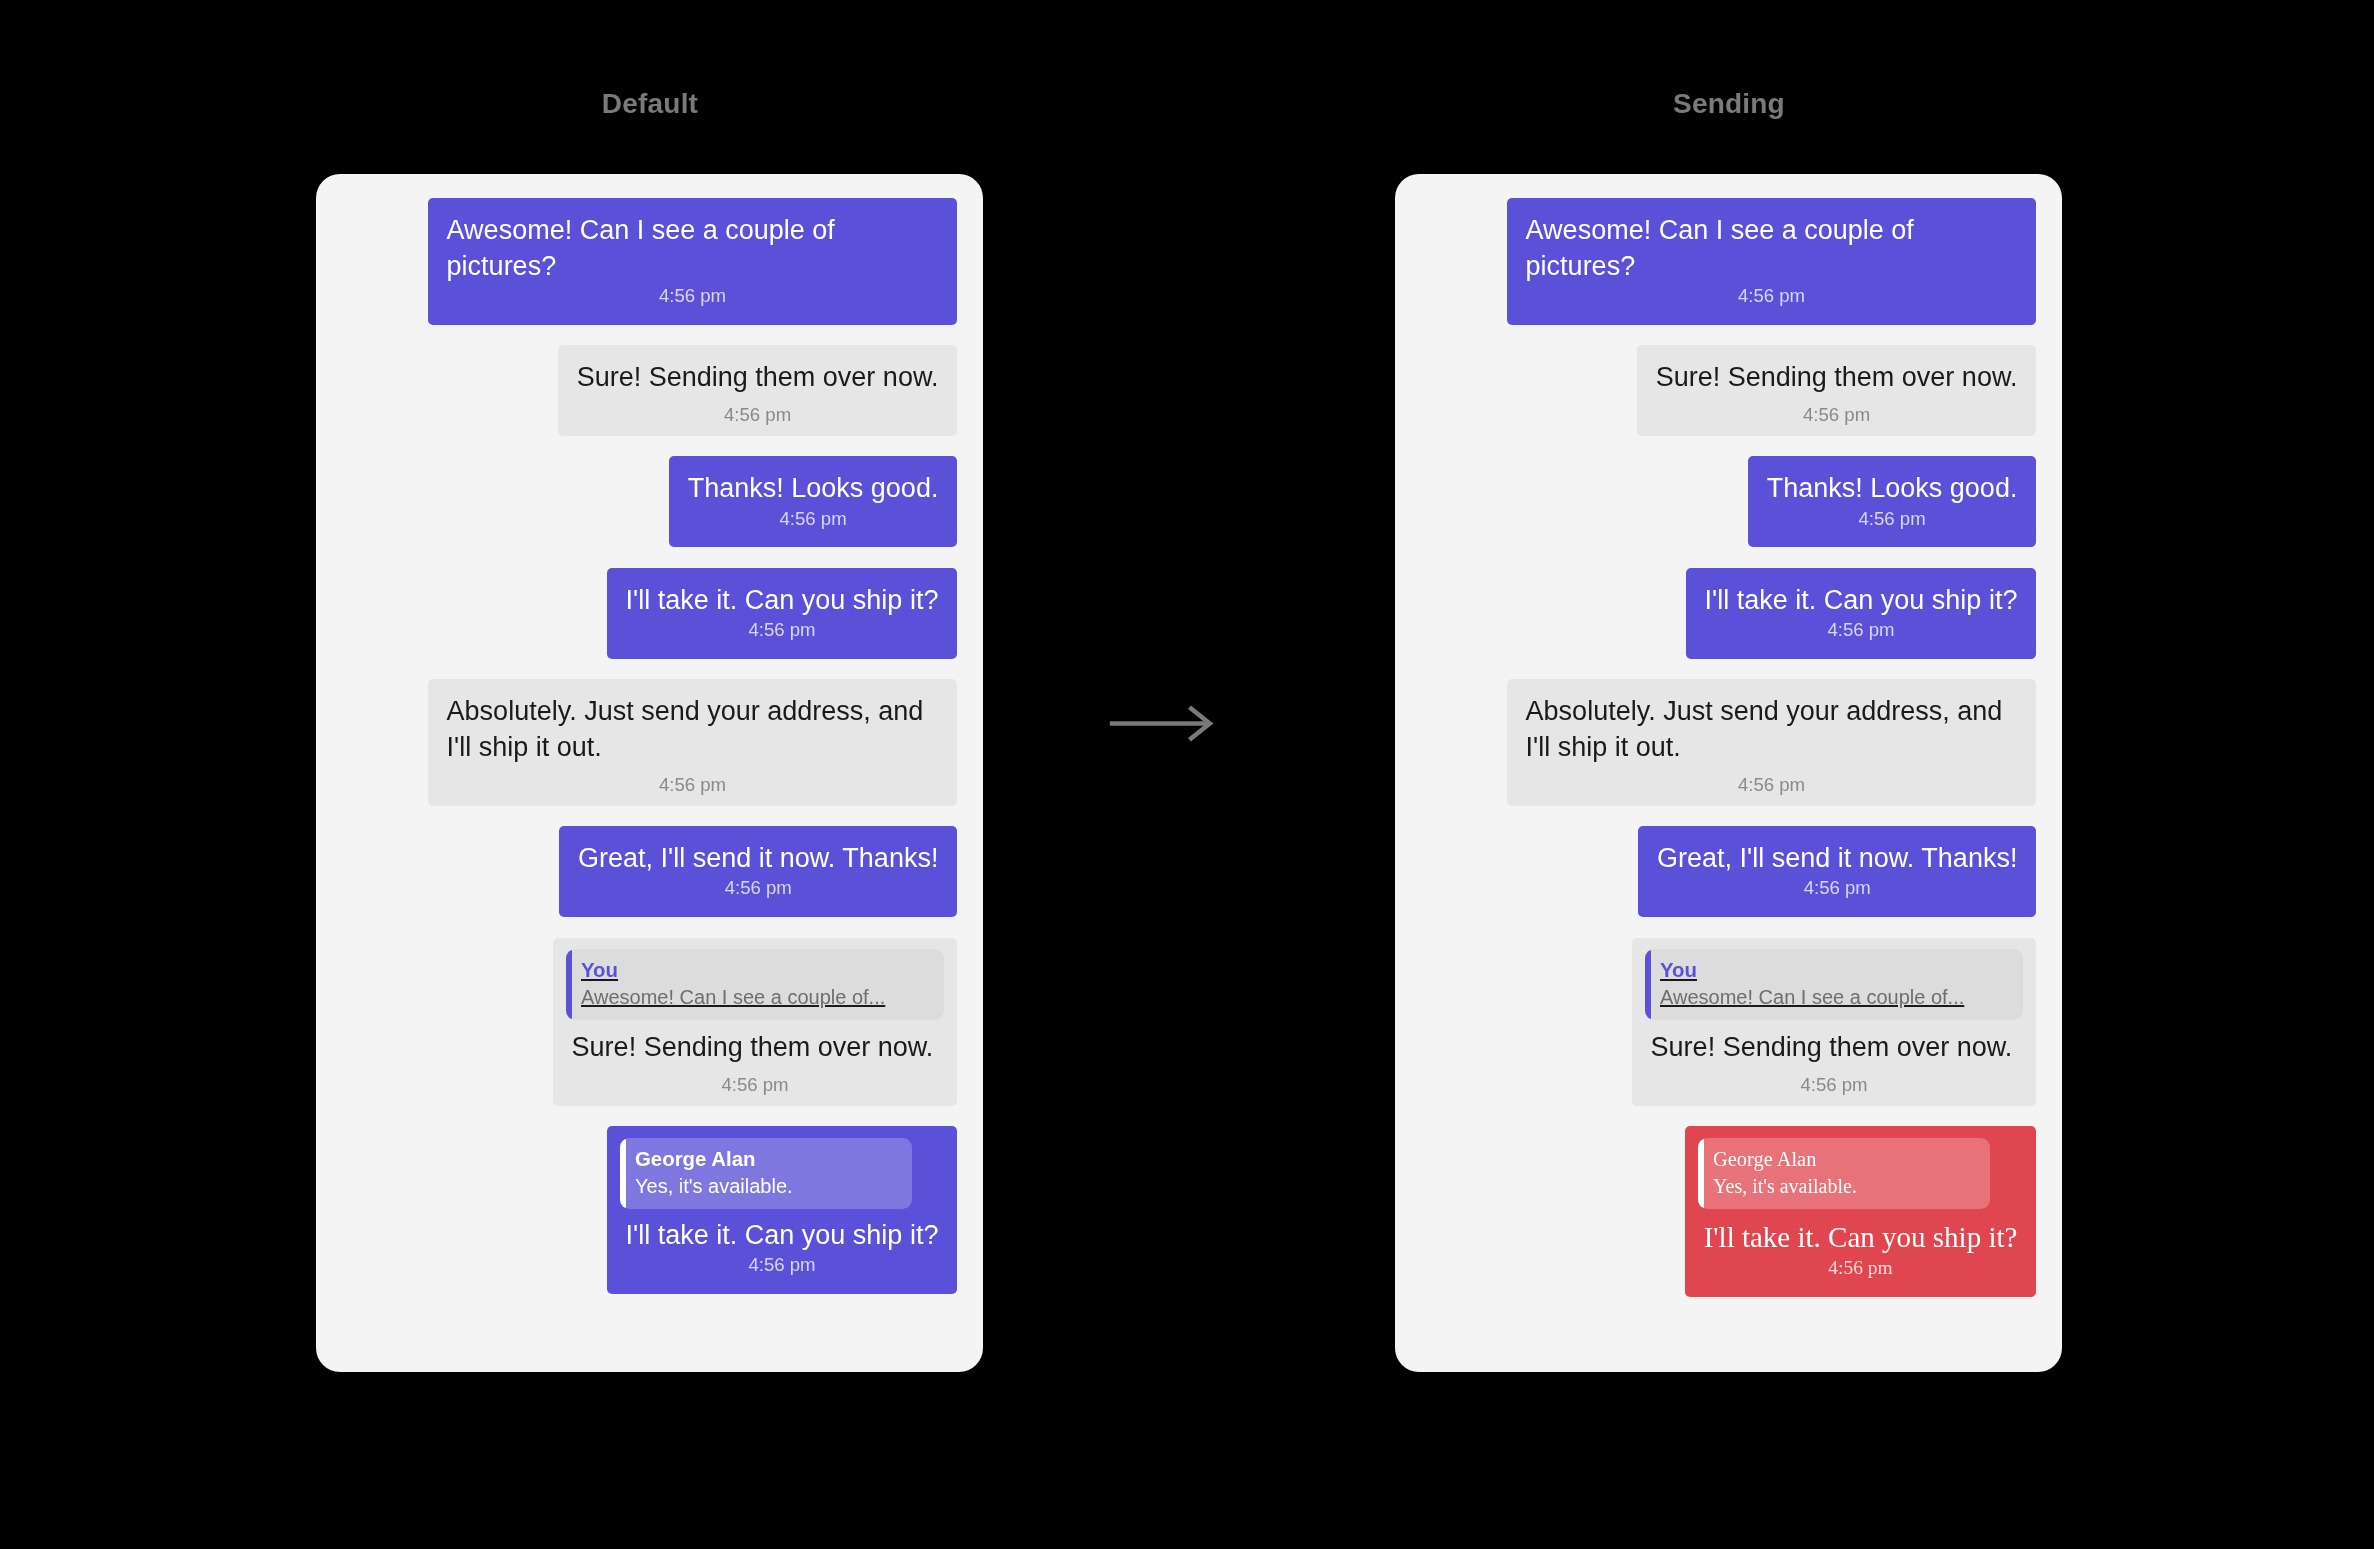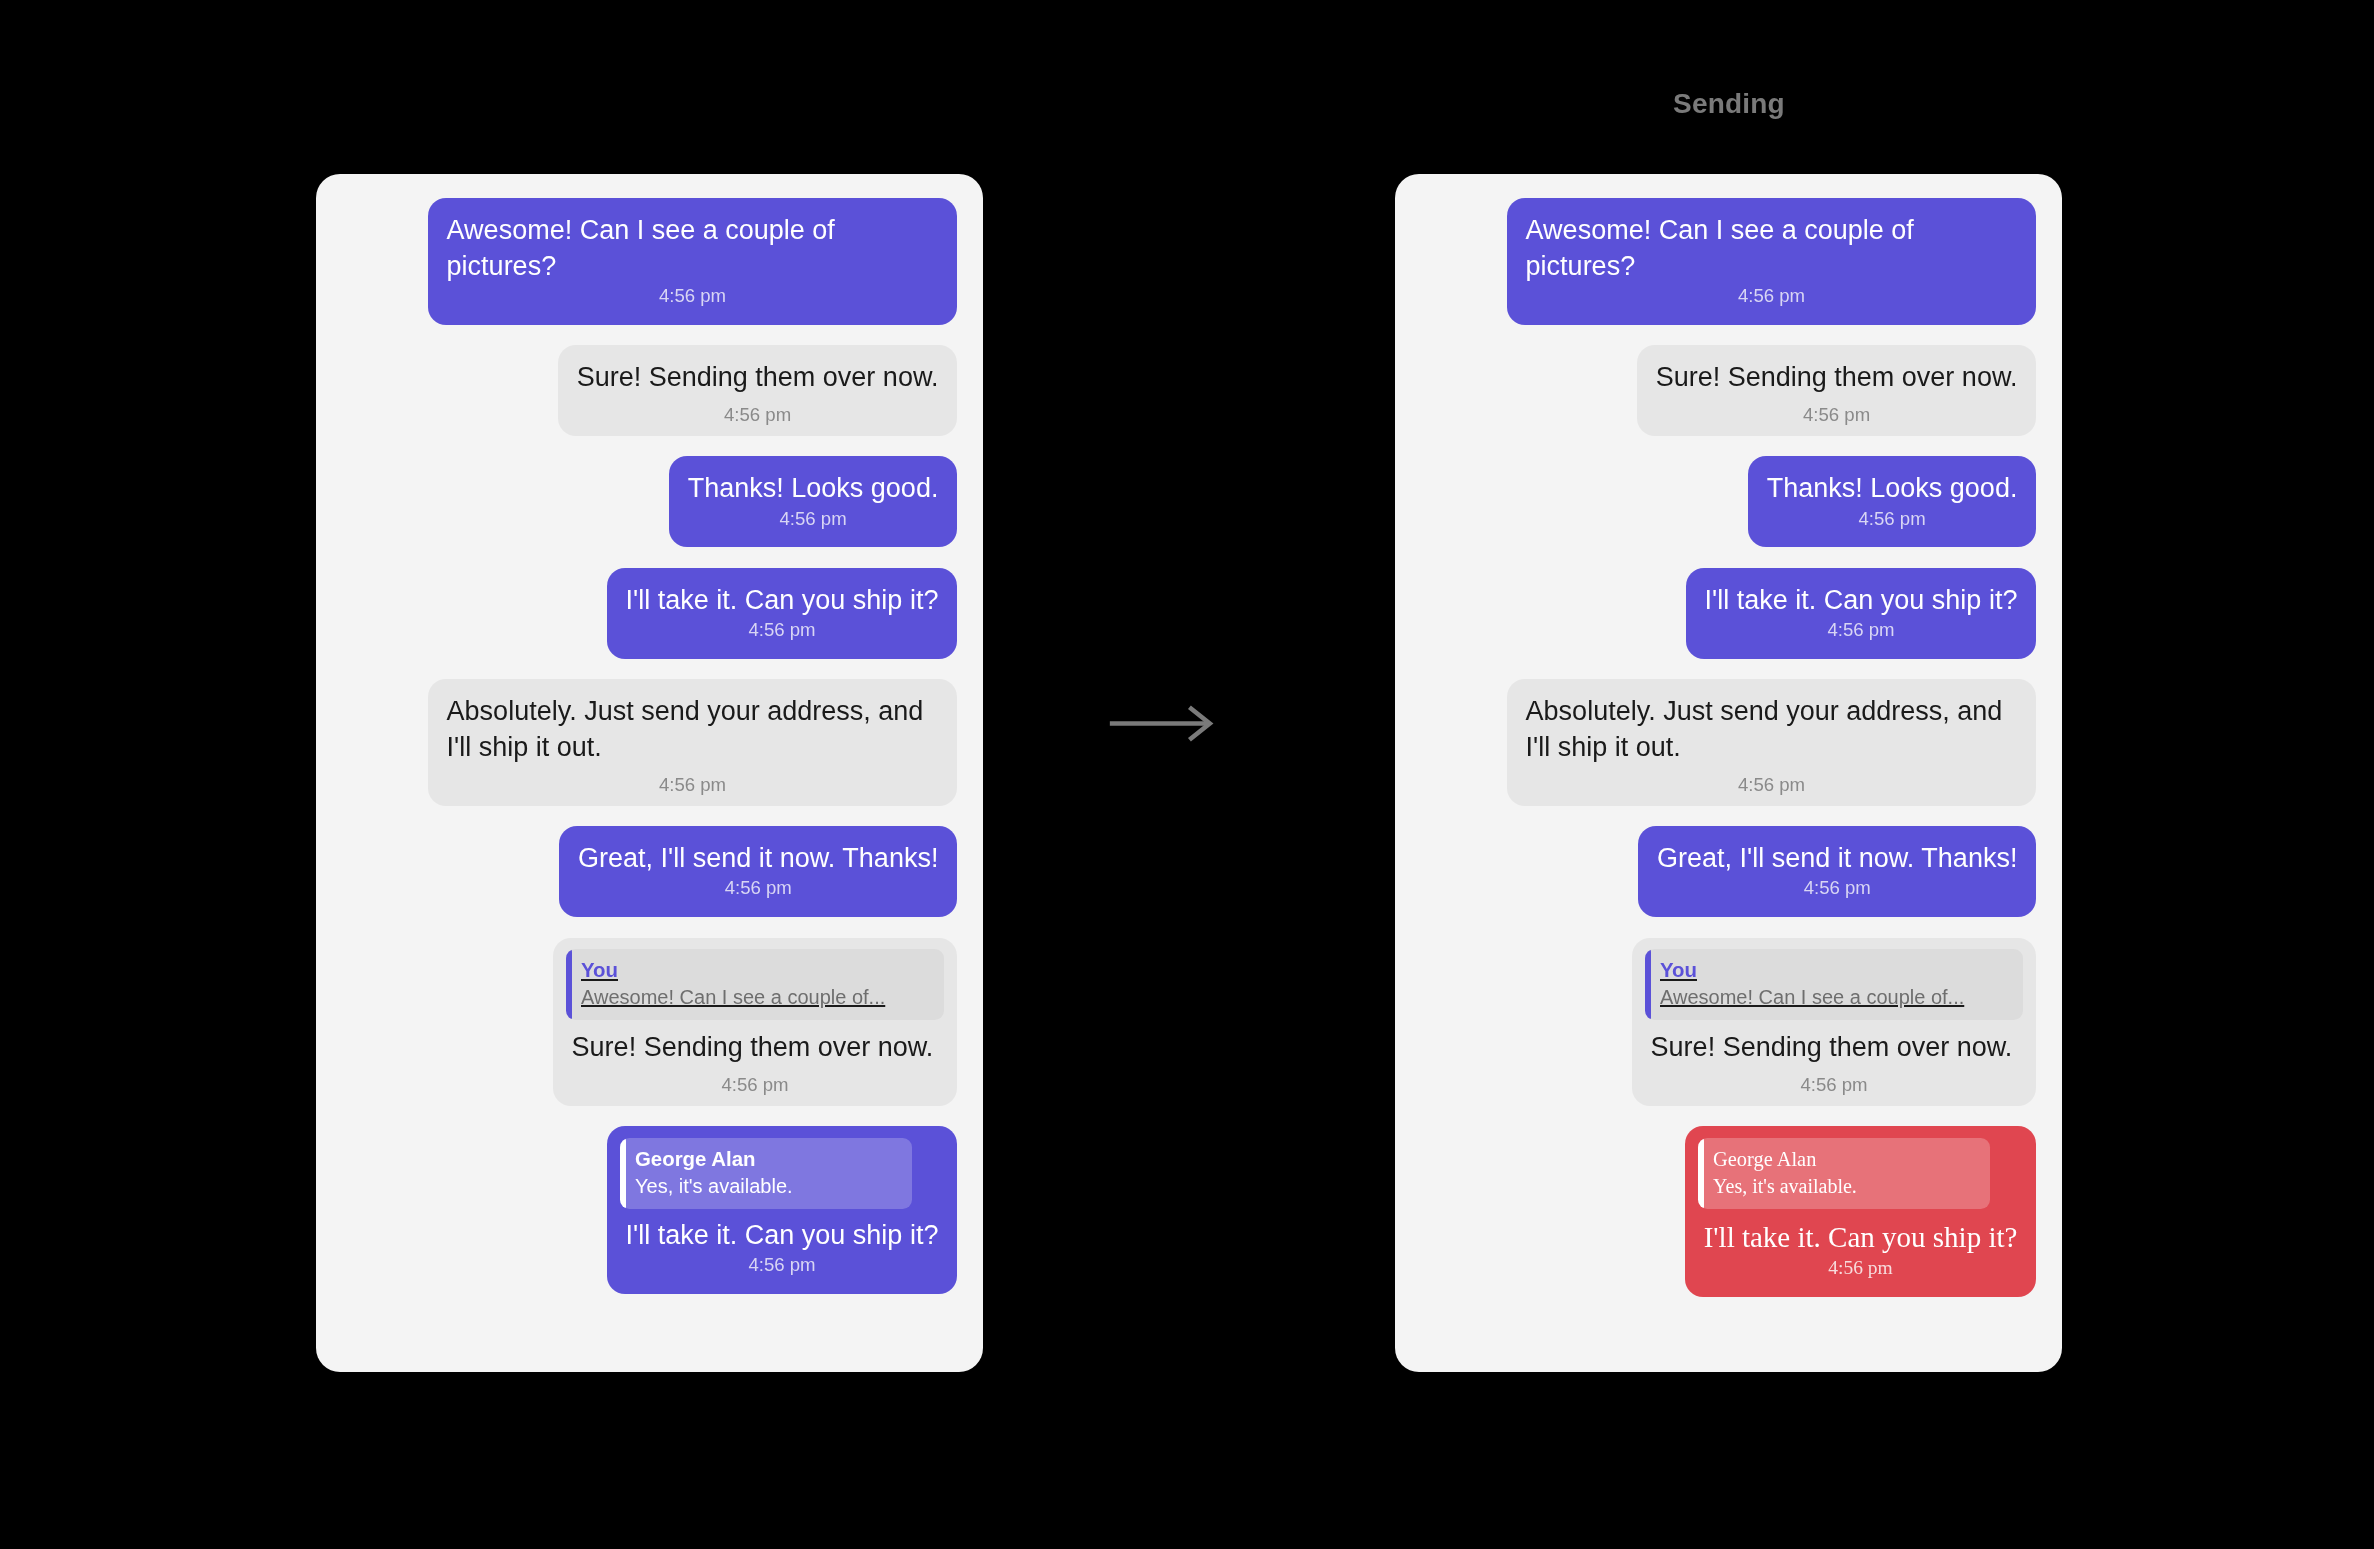--- a/index.html
+++ b/index.html
@@ -65,21 +65,21 @@
   
   .row {
     display: flex;
     width: 100%;
   }
   .row.out { justify-content: flex-end; }
   .row.in  { justify-content: flex-end; }
 
   .bubble {
     max-width: 529px;
-    border-radius: 18px;
+    border-radius: 5px;
     padding: 15px 18.6px 11px 18.6px;
     position: relative;
     display: inline-block;
   }
 
   .bubble.out {
     background: #5b51d8;
     color: #ffffff;
   }
   .bubble.in {
@@ -176,20 +176,21 @@
     width: 111px;
     height: 37px;
   }
 </style>
 </head>
 <body>
 
 <div class="stage">
 
   <div class="panel-col left">
+    <div class="panel-title">Default</div>
     <div class="phone" id="phone-0">
         <div class="row out">
           <div class="bubble out">
             <div class="bubble-text">Awesome! Can I see a couple of pictures?</div>
             <div class="meta">
               <span class="time">4:56 pm</span>
               <svg class="ticks" viewBox="0 0 30 20">
                 <polyline points="1,12 6,17 15,5" fill="none" stroke="#4ade80" stroke-width="2.6" stroke-linecap="round" stroke-linejoin="round"></polyline>
                 <polyline points="12,12 17,17 27,4" fill="none" stroke="#4ade80" stroke-width="2.6" stroke-linecap="round" stroke-linejoin="round"></polyline>
               </svg>

